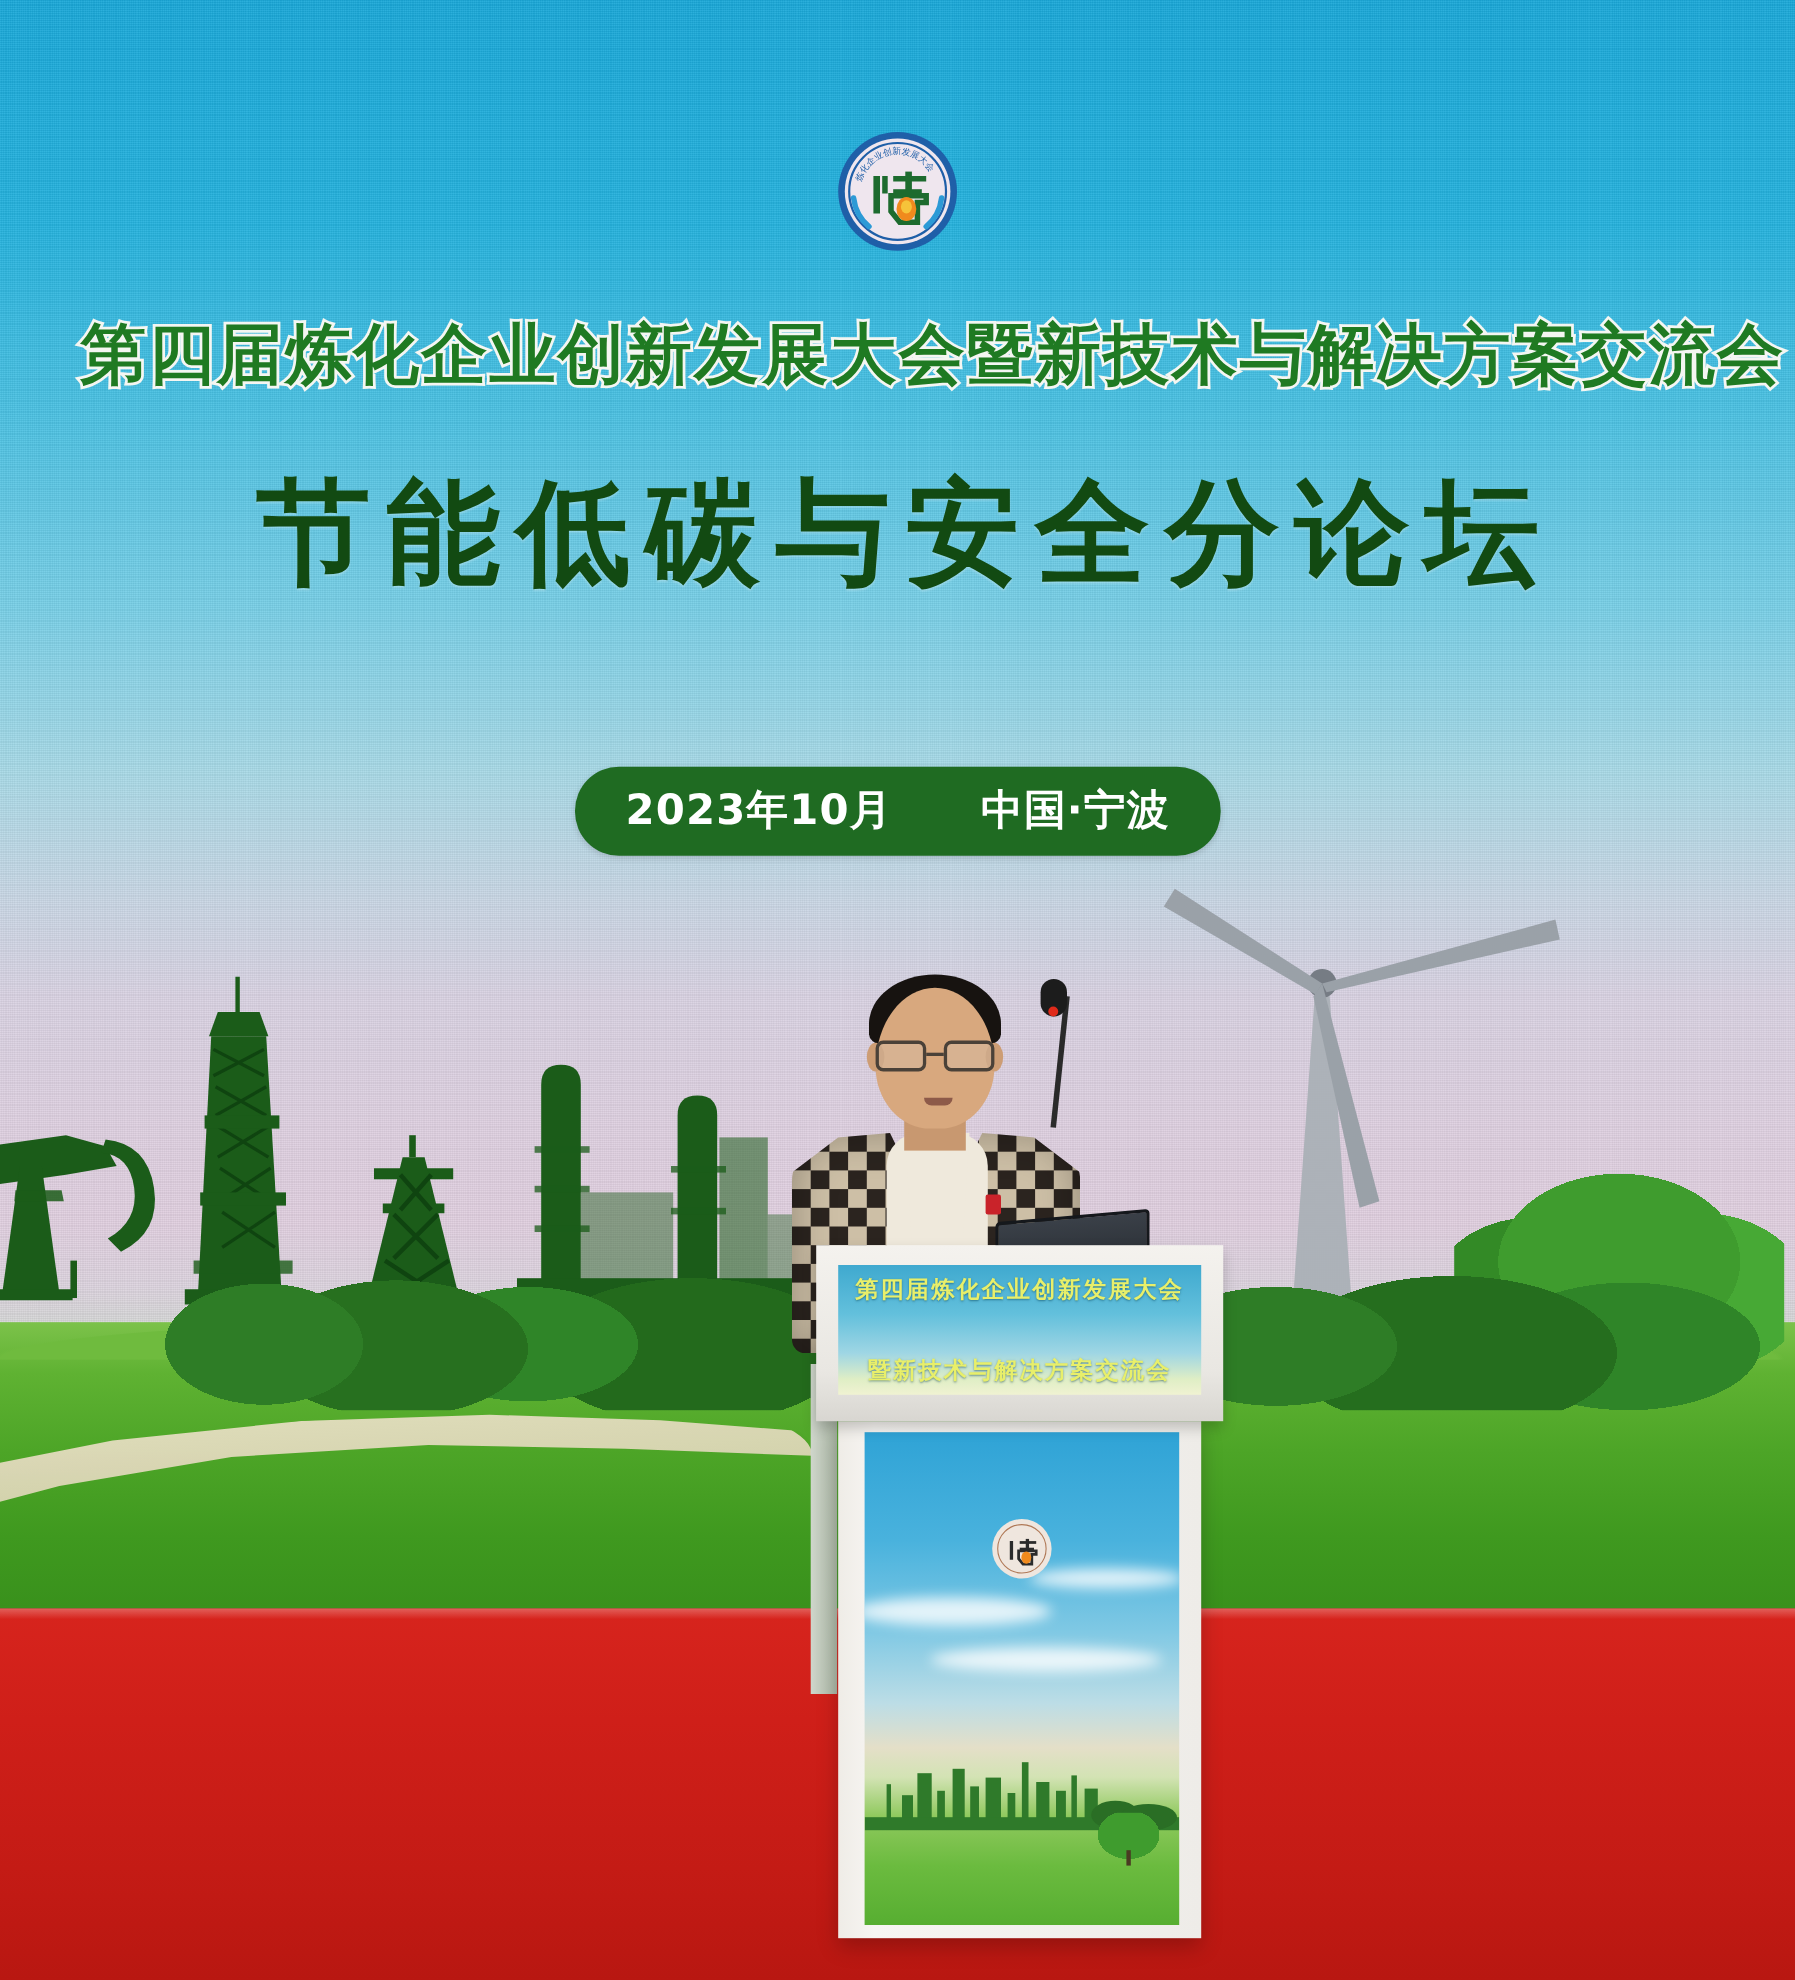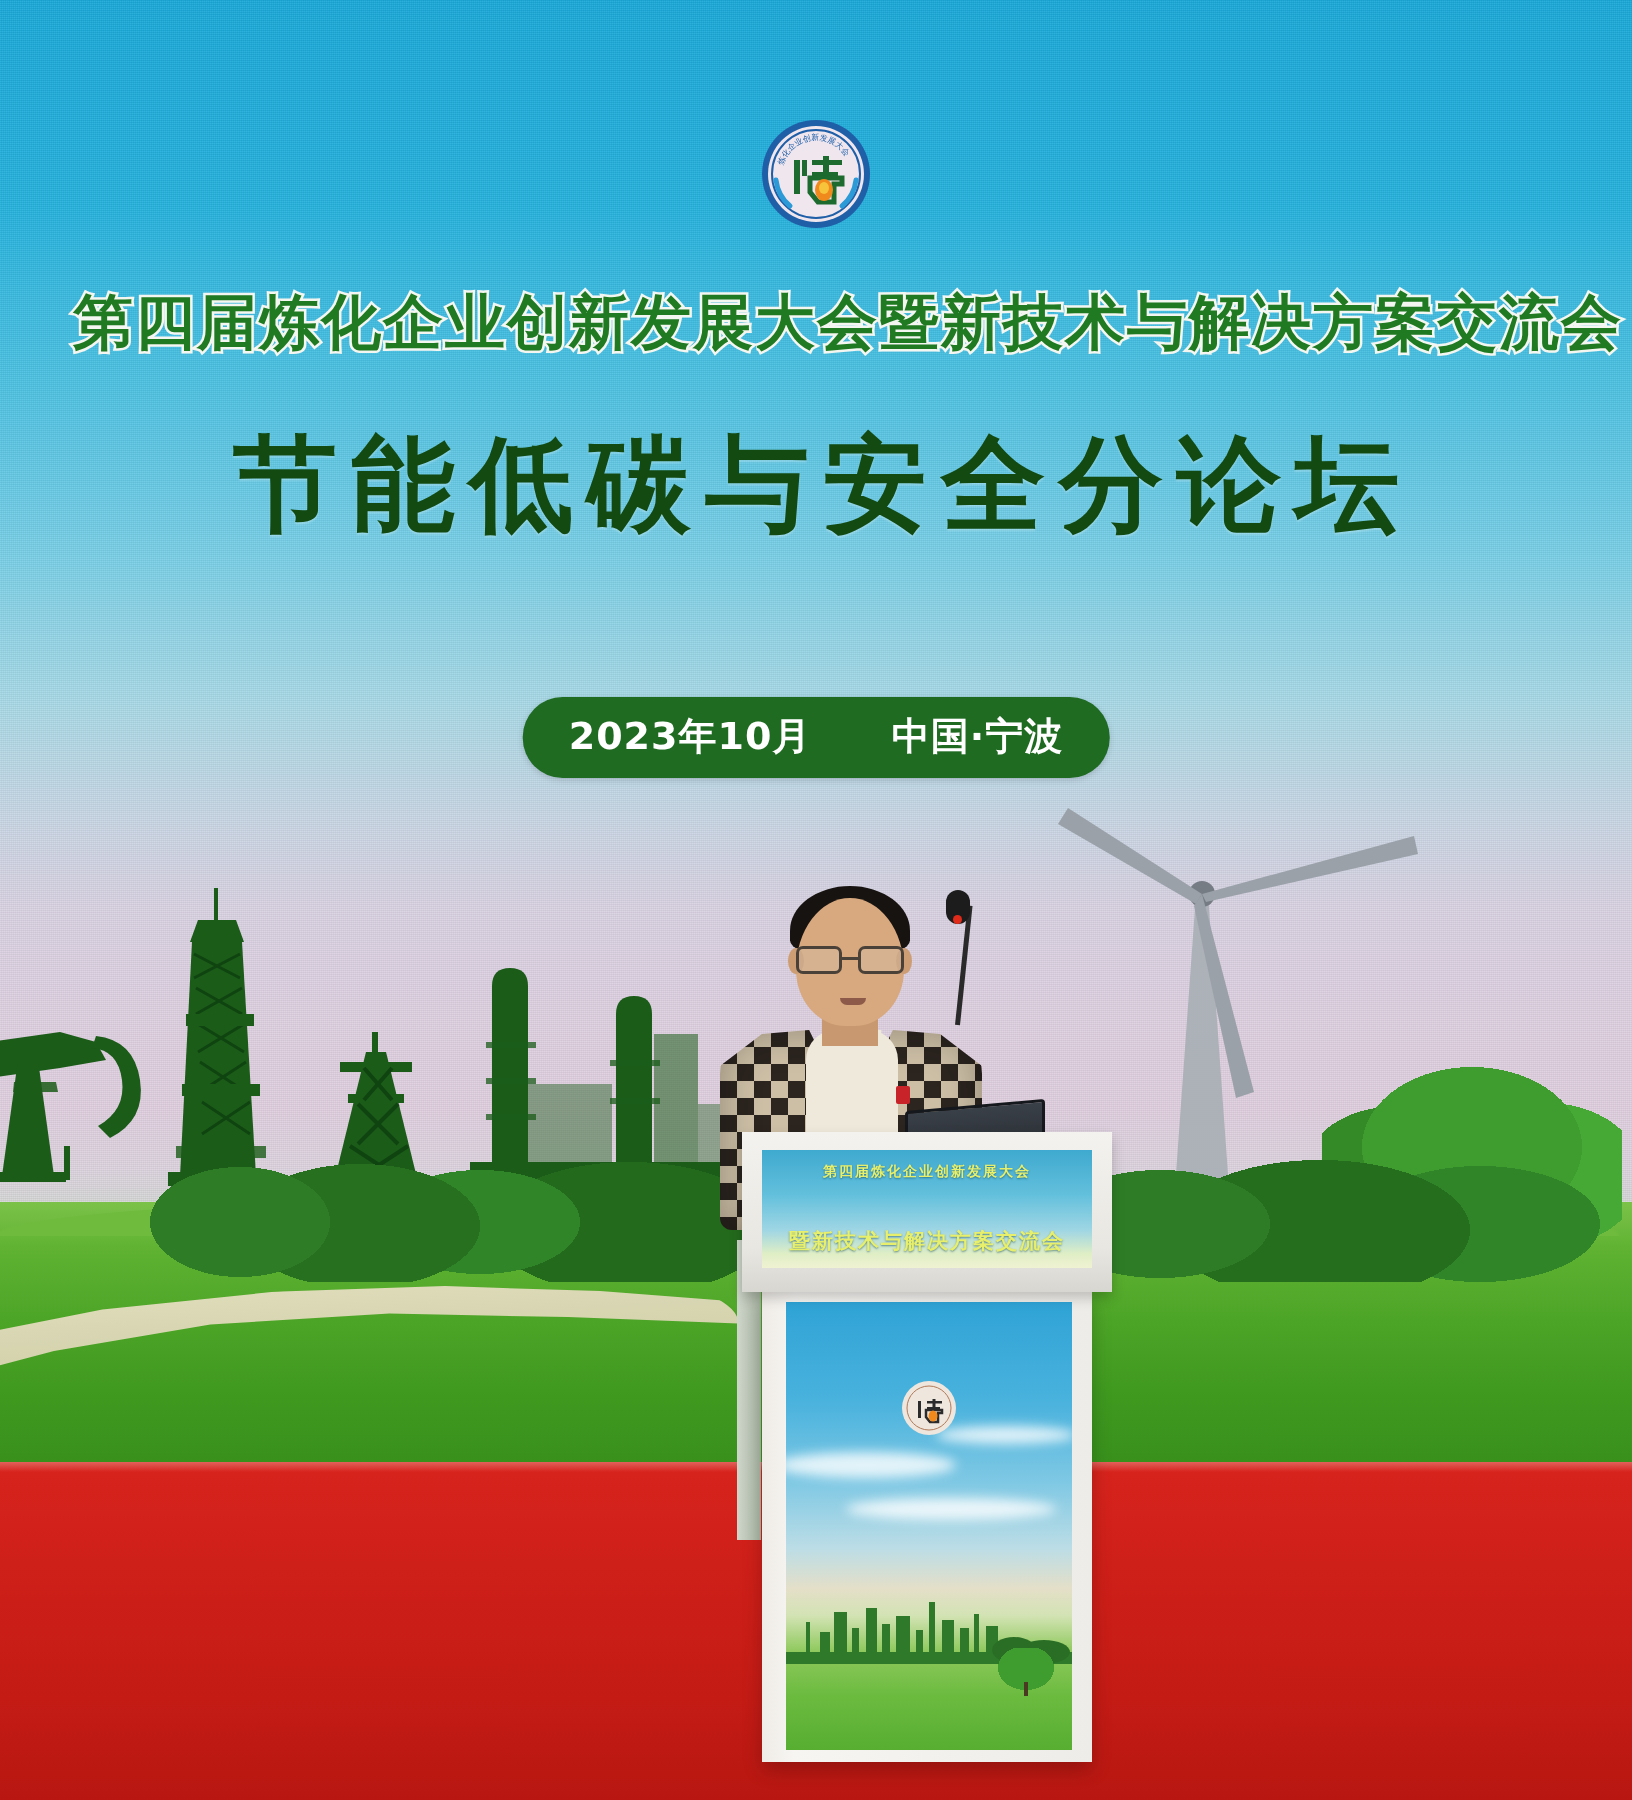--- a/index.html
+++ b/index.html
@@ -191,21 +191,21 @@
     background:linear-gradient(180deg,#3fa9cf 0%,#63c0dc 38%,#9fd6e4 68%,#dfeec5 88%,#f0f2d2 100%);
     overflow:hidden;
     display:flex; flex-direction:column; justify-content:center; align-items:center;
   }
   .lectern-banner .lb1,.lectern-banner .lb2{
     color:#e8ef6a; font-weight:bold; white-space:nowrap;
     font-family:"DejaVu Sans","Liberation Sans",sans-serif;
     text-shadow:0 1px 2px rgba(0,60,80,.55);
     letter-spacing:2px;
   }
-  .lectern-banner .lb1{font-size:14px; margin-bottom:2px;}
+  .lectern-banner .lb1{font-size:21px; margin-bottom:2px;}
   .lectern-banner .lb2{font-size:21px;margin-top:44px;}
 
   .lectern-body{
     position:absolute; z-index:9; left:762px; top:1292px; width:330px; height:470px;
     background:linear-gradient(90deg,#efece7 0%,#f7f5f2 10%,#eeece8 100%);
     box-shadow:0 8px 18px rgba(0,0,0,.22);
   }
   .lectern-panel{
     position:absolute; left:24px; top:10px; width:286px; height:448px;
     background:linear-gradient(180deg,

